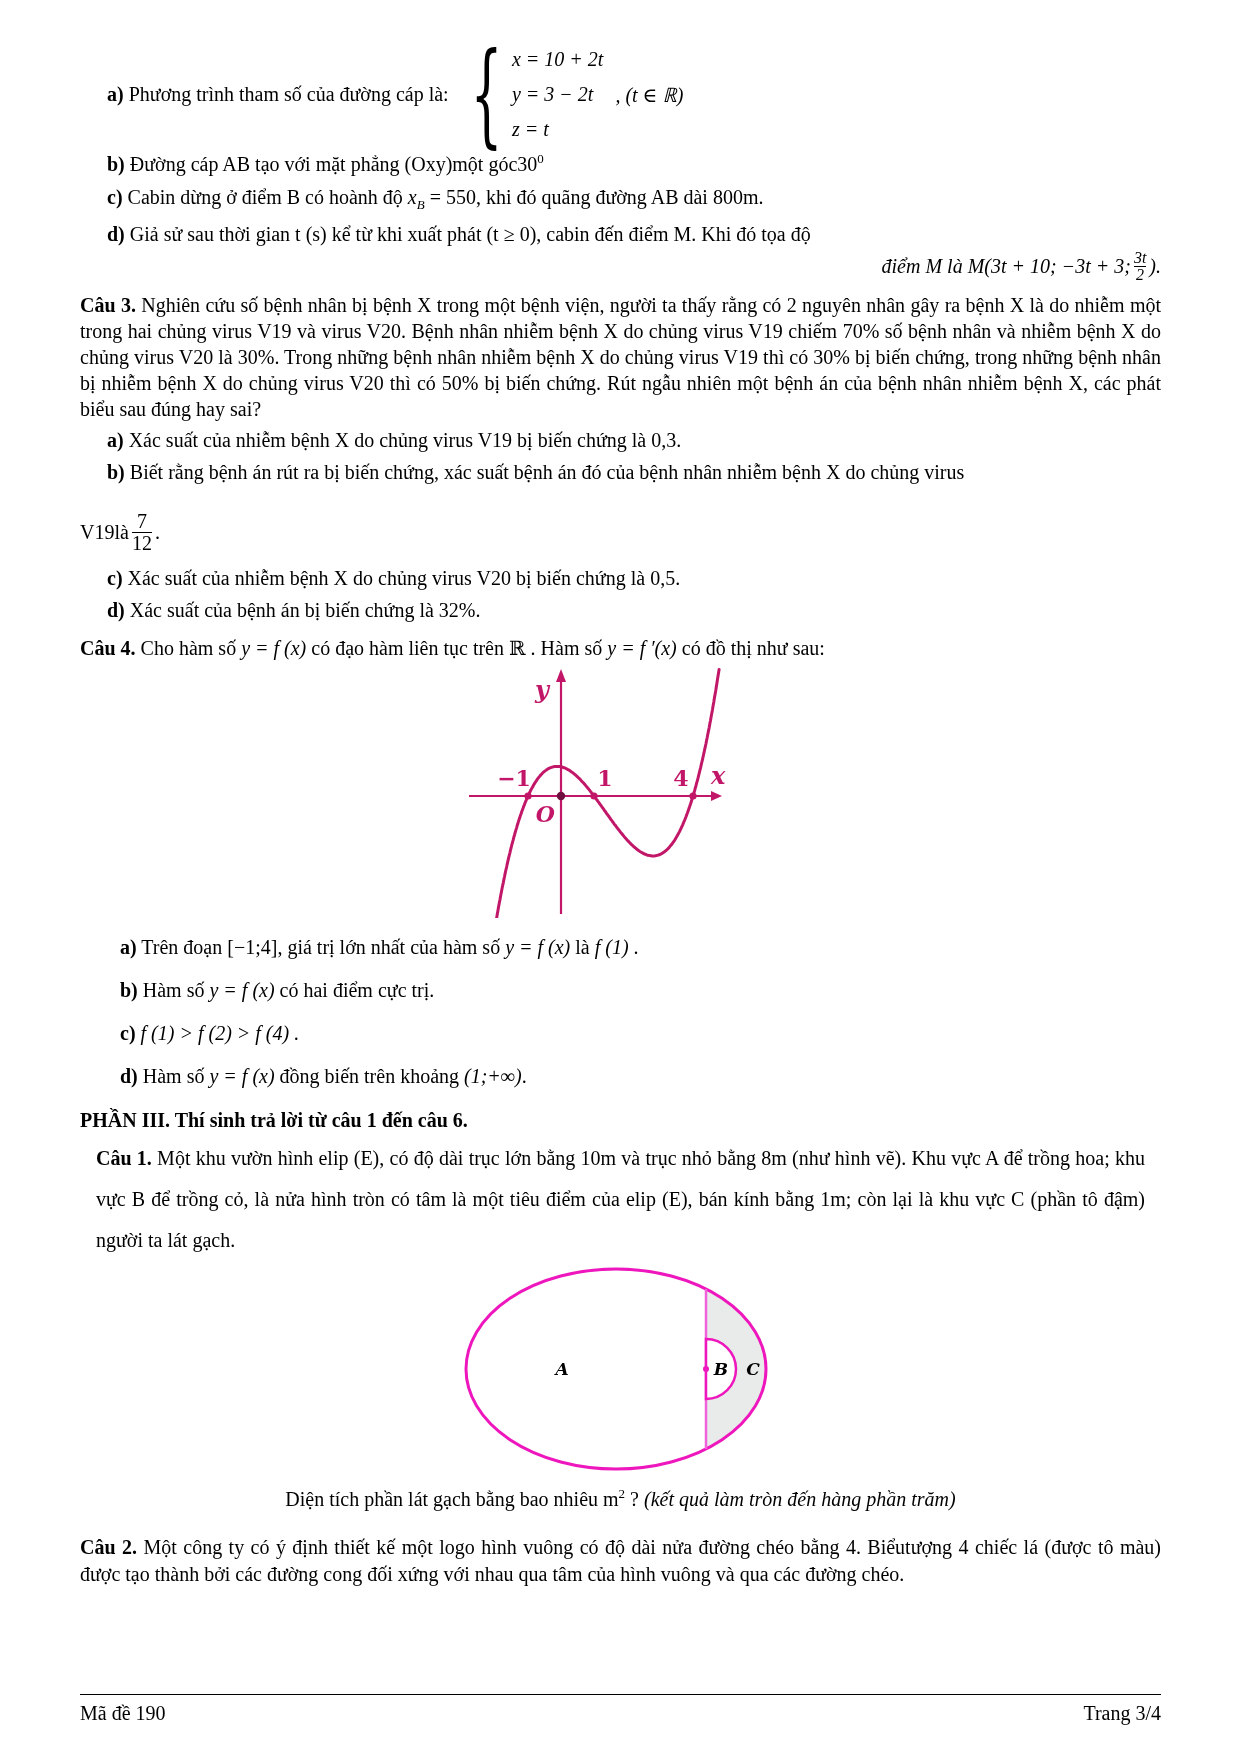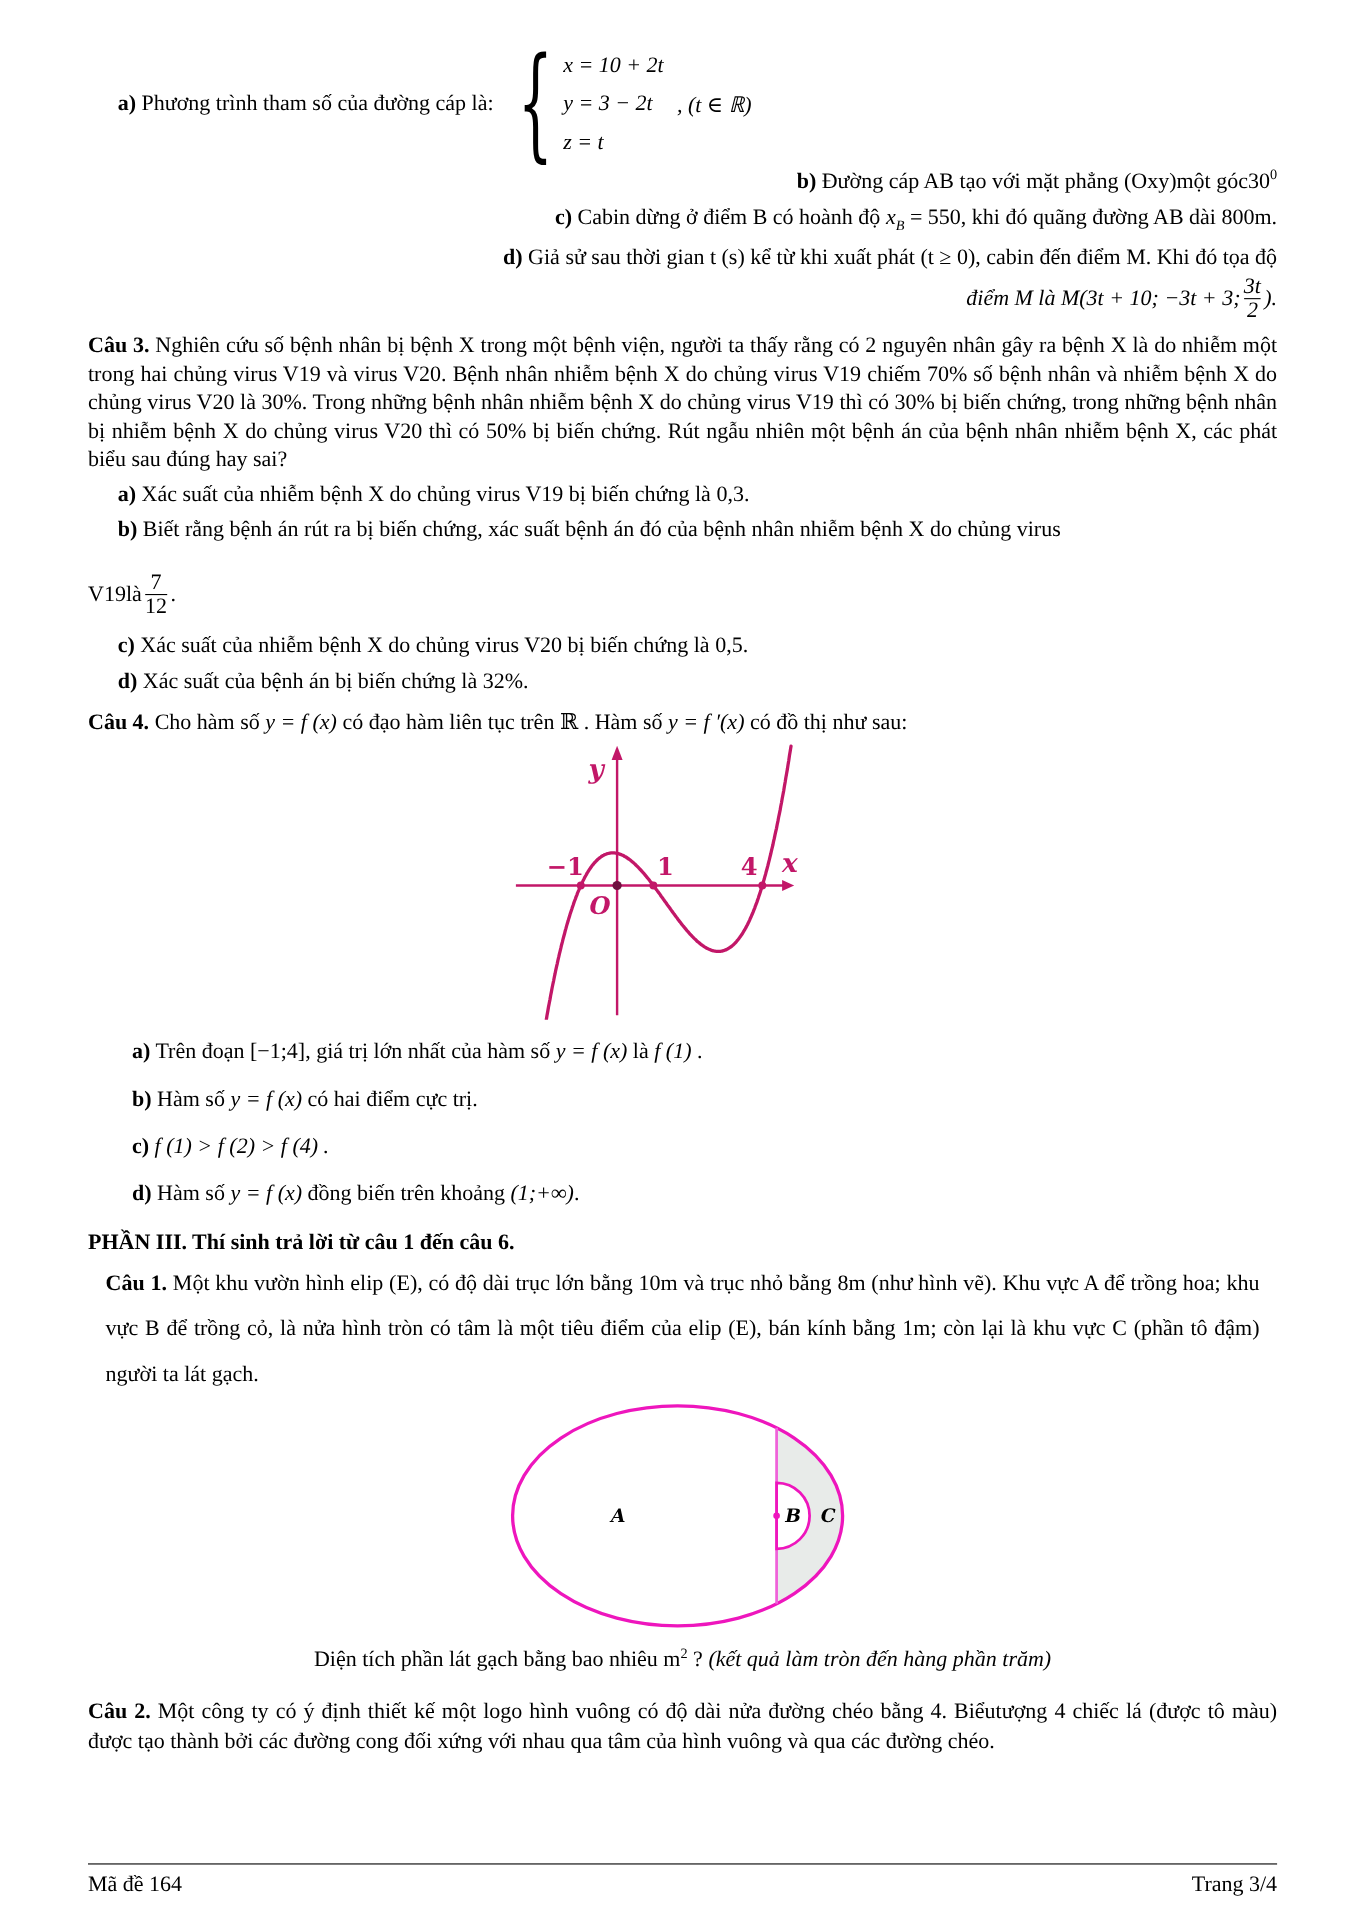--- a/index.html
+++ b/index.html
@@ -6,26 +6,26 @@
   .page{width:1241px;height:1755px;position:relative;box-sizing:border-box;
         padding:48px 80px 0;font-family:"Liberation Serif","DejaVu Serif",serif;
         font-size:20px;color:#000;overflow:hidden;}
   .mi{font-style:italic;}
   .lbl{font-weight:bold;}
   .row-a{display:flex;align-items:center;padding-left:27px;}
   .brace{font-size:112px;font-weight:400;line-height:.8;transform:scaleX(.45);
          margin:0 -10px 0 2px;font-family:"DejaVu Serif",serif;}
   .sys{display:flex;flex-direction:column;row-gap:12px;font-style:italic;}
   .after-sys{margin-left:12px;}
-  .line{margin:10px 0 0;padding-left:27px;text-align:right;}
+  .line{margin:10px 0 0;padding-left:27px;}
   .line-d2{margin:4px 0 0;padding-left:68px;display:flex;align-items:center;font-style:italic;justify-content:flex-end;}
   .frac{display:inline-flex;flex-direction:column;text-align:center;line-height:1.05;
         vertical-align:middle;margin:0 3px;}
   .frac .den{border-top:1.5px solid #000;}
-  .frac-sm{font-size:20px;}
+  .frac-sm{font-size:16px;}
   .para{margin:8px 0 0;text-align:justify;line-height:26px;}
   .stmt{margin:4px 0 0;padding-left:27px;line-height:28px;}
   .b2-line{margin:18px 0 0;display:flex;align-items:center;min-height:56px;}
   .cau4-line{margin:10px 0 0;line-height:28px;}
   .figure{display:flex;justify-content:center;margin:4px 0 0;}
   .c4stmt{margin:15px 0 0;padding-left:40px;line-height:28px;}
   .part3{margin:16px 0 0;font-weight:bold;line-height:28px;}
   .cau1-para{margin:4px 16px 0;text-align:justify;line-height:41px;}
   .caption{margin:2px 0 0;text-align:center;line-height:30px;}
   .cau2-para{margin:20px 0 0;text-align:justify;line-height:27px;}
@@ -130,17 +130,17 @@
         <text x="260" y="110" fill="#000000" font-size="17" font-weight="bold" font-style="italic" text-anchor="middle" font-family="&quot;DejaVu Serif&quot;, serif">B</text>
         <text x="292" y="110" fill="#000000" font-size="17" font-weight="bold" font-style="italic" text-anchor="middle" font-family="&quot;DejaVu Serif&quot;, serif">C</text>
       </svg>
     </div>
 
   <p class="caption"><span>Diện tích phần lát gạch bằng bao nhiêu m</span><sup>2</sup><span> ? </span><i>(kết quả làm tròn đến hàng phần trăm)</i></p>
 
   <p class="cau2-para"><b class="lbl">Câu 2.</b><span> Một công ty có ý định thiết kế một logo hình vuông có độ dài nửa đường chéo bằng 4. Biểutượng 4 chiếc lá (được tô màu) được tạo thành bởi các đường cong đối xứng với nhau qua tâm của hình vuông và qua các đường chéo.</span></p>
 
   <div class="footer">
-    <span>Mã đề 164</span>
+    <span>Mã đề 190</span>
     <span>Trang 3/4</span>
   </div>
 
 </div>
 
 </body></html>

